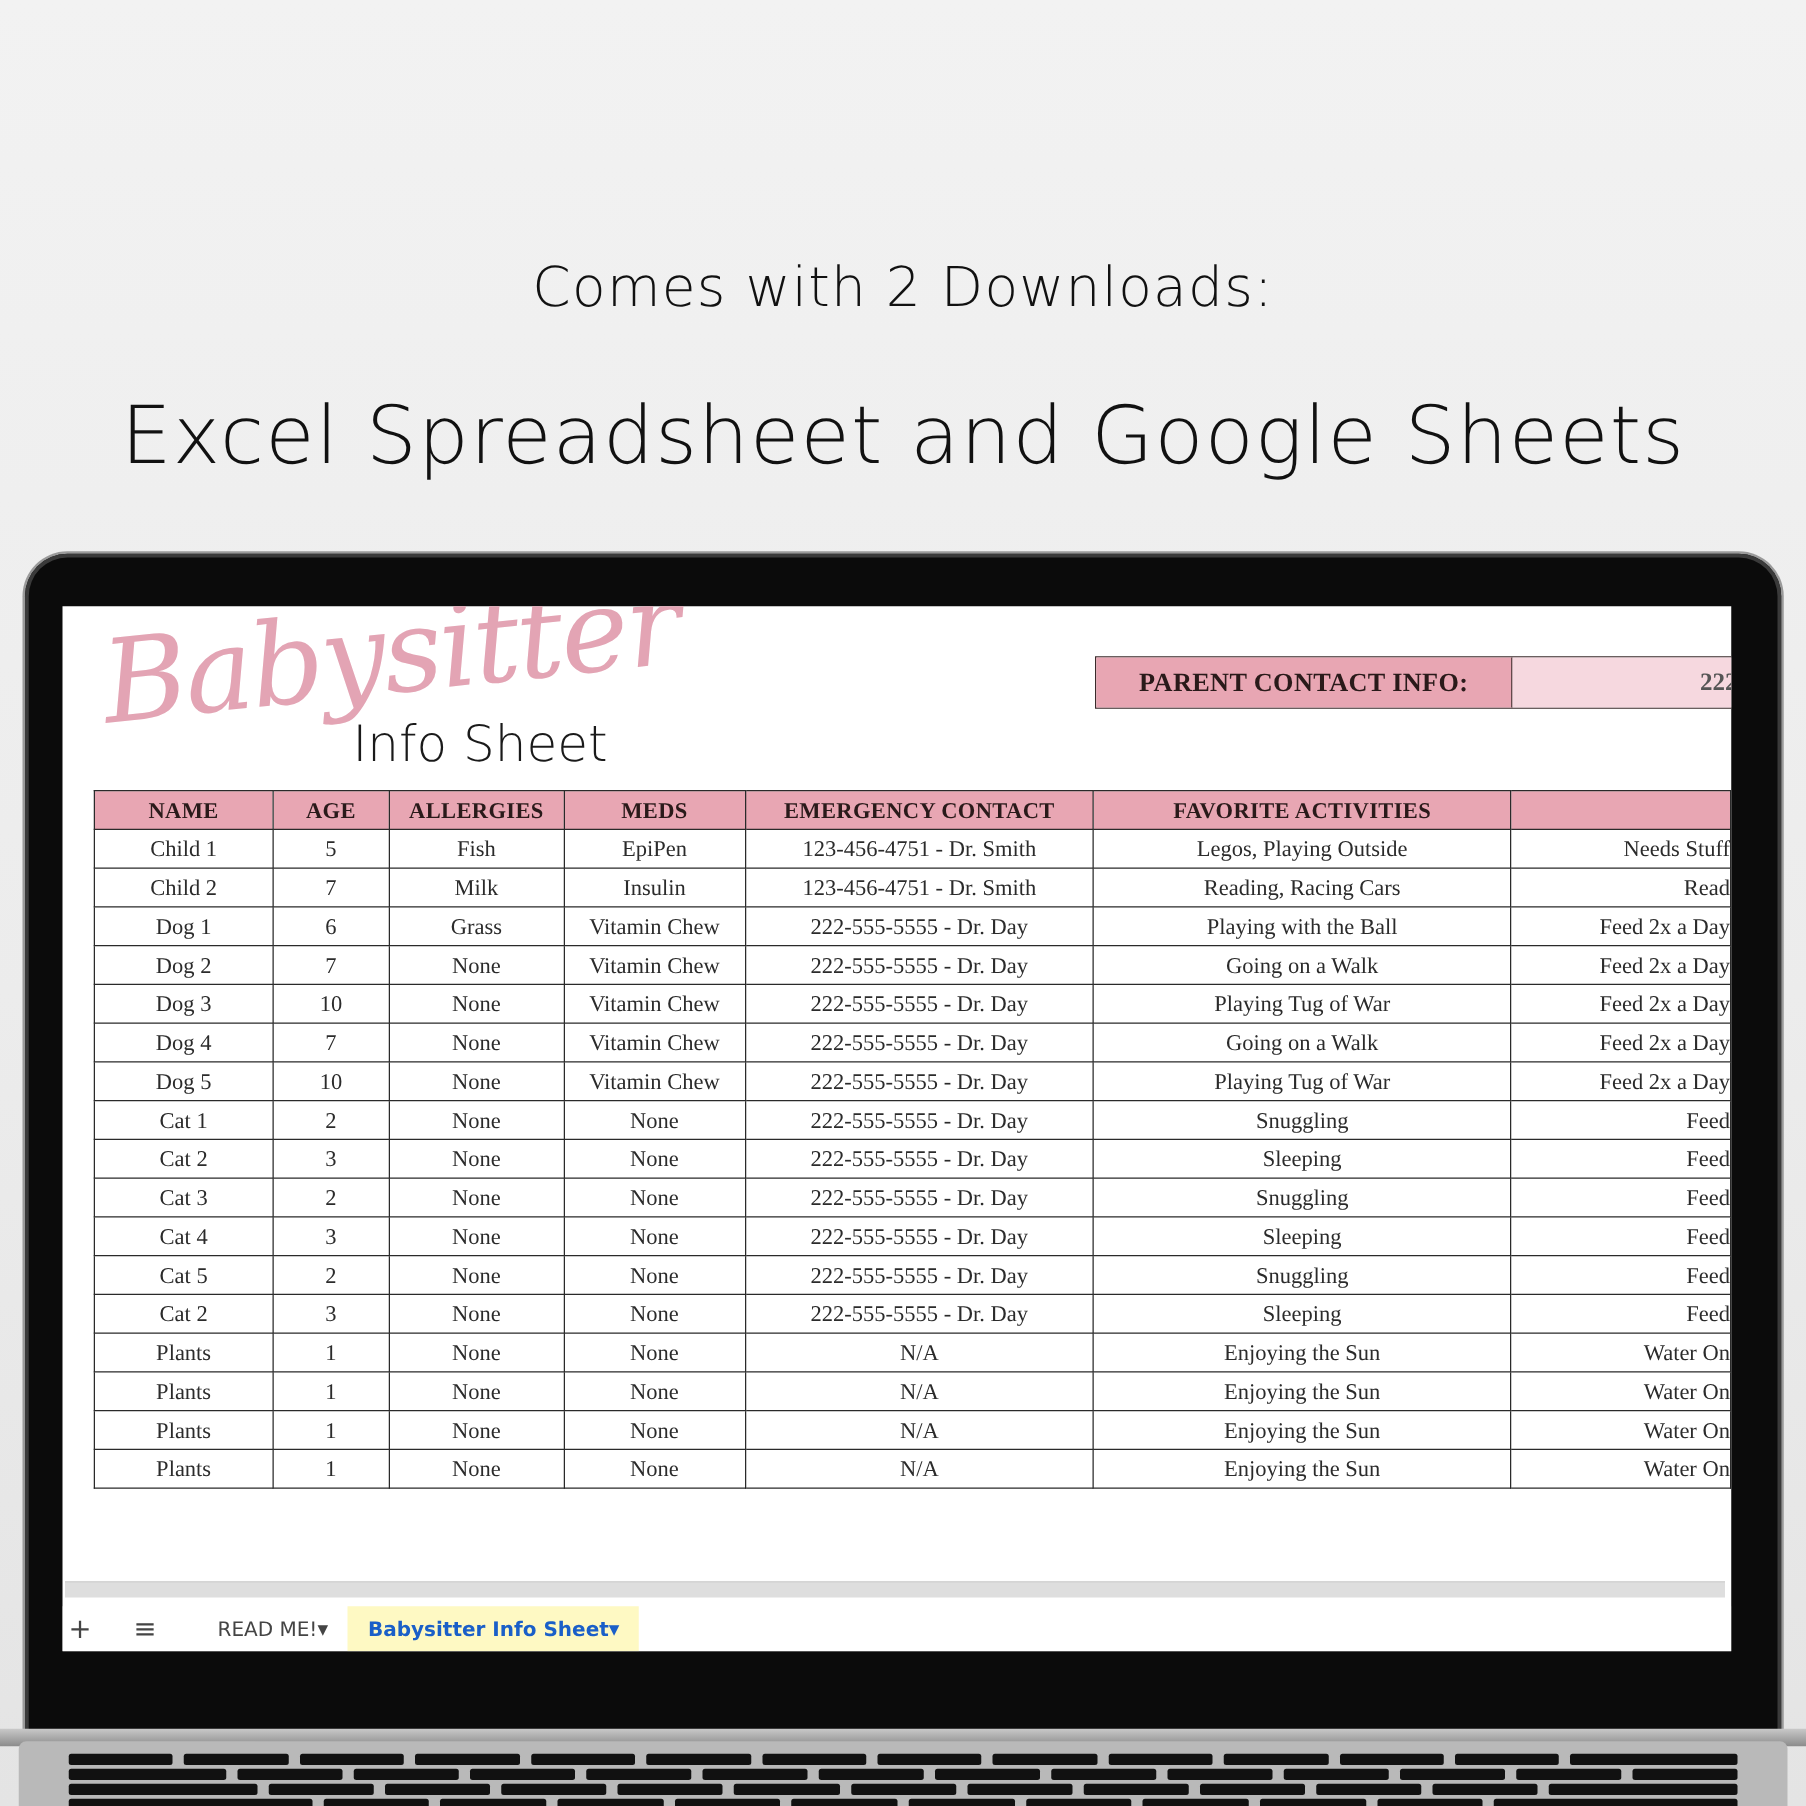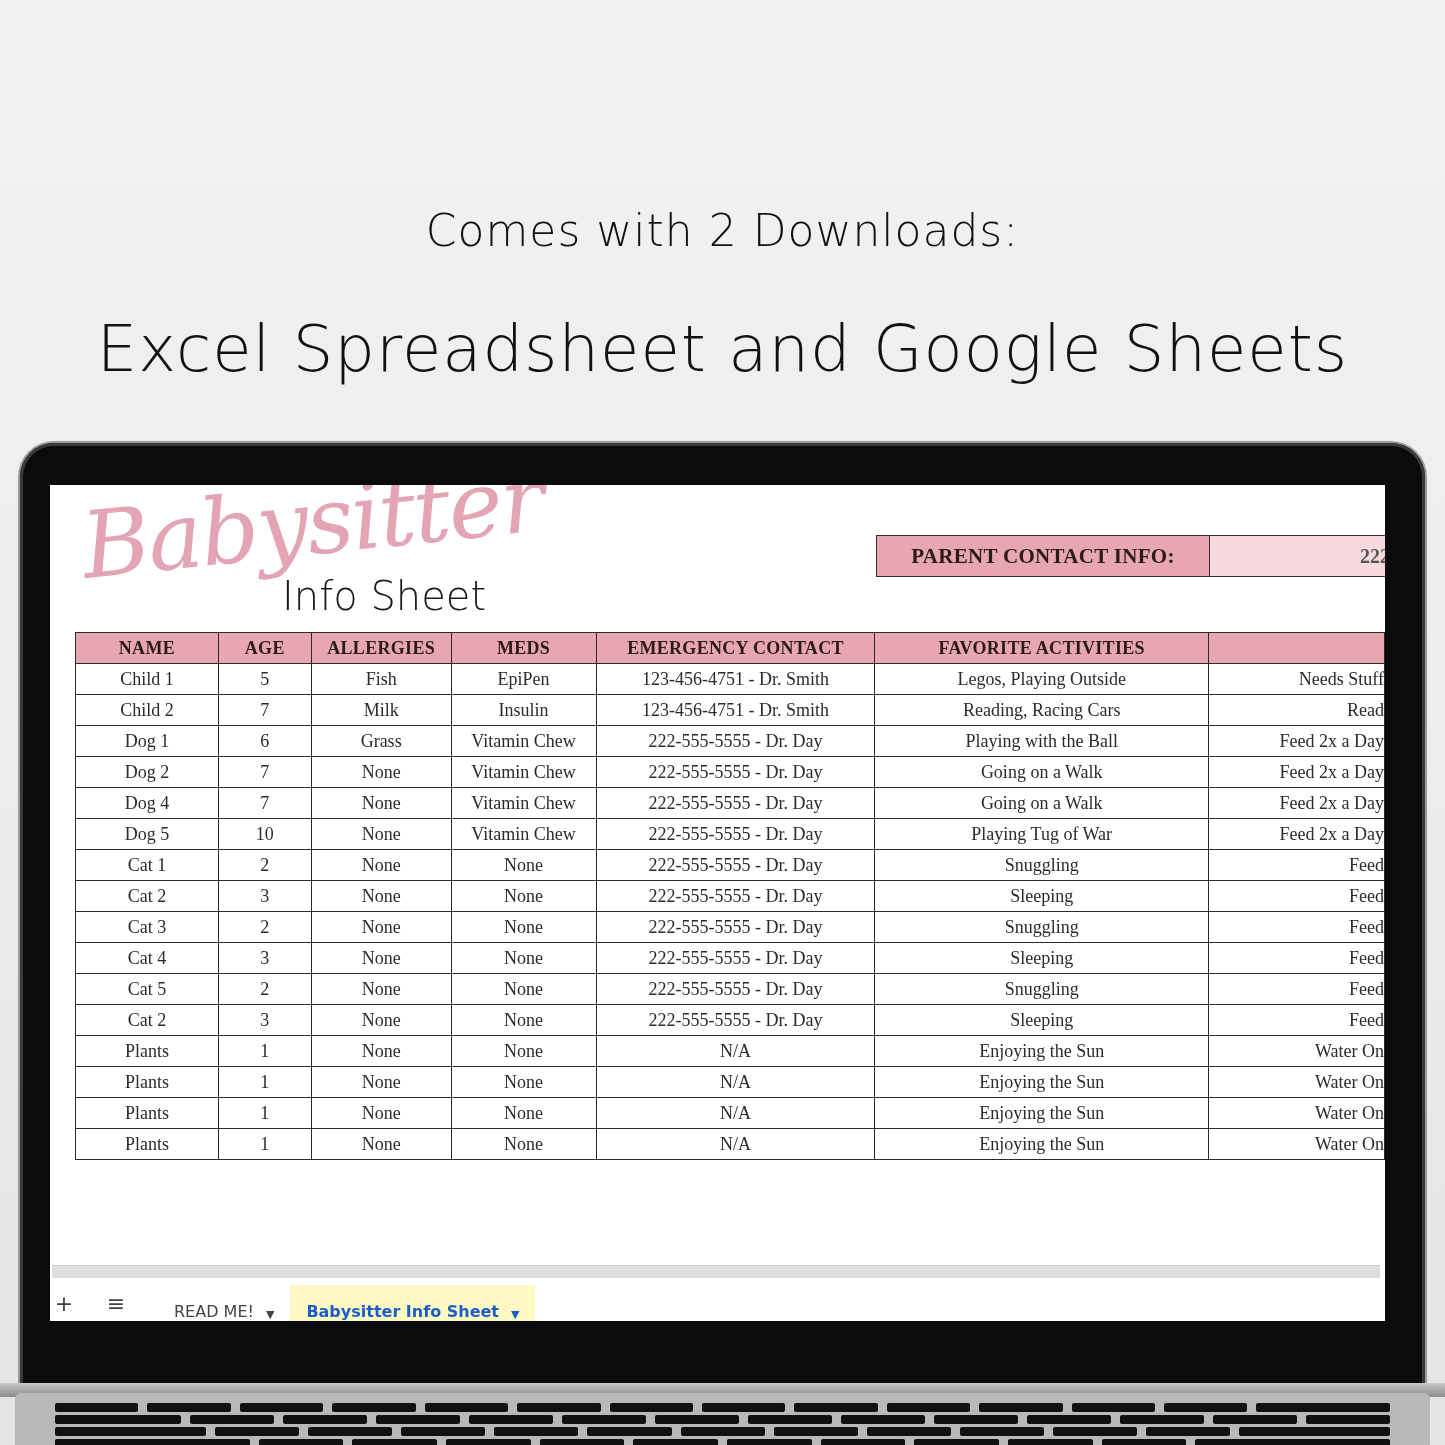--- a/index.html
+++ b/index.html
@@ -40,21 +40,21 @@
   .logo-script {
     position:absolute; left:38px; top:8px; font-family:"DejaVu Serif", serif;
     font-style:italic; font-size:92px; color:#e3a4b4; letter-spacing:-2px;
     transform: rotate(-6deg); transform-origin:left bottom;
   }
   .logo-sub {
     position:absolute; left:232px; top:88px; font-family:"DejaVu Sans", sans-serif;
     font-weight:200; font-size:40px; color:#1a1a1a;
   }
   .parent-box {
-    position:absolute; left:826px; top:50px; height:40px; display:flex;
+    position:absolute; left:826px; top:40px; height:40px; display:flex;
     border:1.5px solid #3a2b2b;
   }
   .parent-label {
     width:332px; background:#e8a6b3; color:#2a1a1a; font-family:"Liberation Serif", serif;
     font-weight:bold; font-size:21px; display:flex; align-items:center; justify-content:center;
     border-right:1.5px solid #3a2b2b; letter-spacing:0.3px;
   }
   .parent-value {
     width:180px; background:#f6d8df; color:#555; font-family:"Liberation Serif", serif;
     font-size:20px; display:flex; align-items:center; justify-content:flex-end; padding-right:0;
@@ -77,21 +77,21 @@
   .h-scroll {
     position:absolute; left:2px; top:780px; width:1328px; height:12px;
     background:#dedede; border-top:1px solid #cfcfcf;
   }
   .tabbar {
     position:absolute; left:0; top:800px; width:1335px; height:36px; background:#ffffff;
     display:flex; align-items:center; font-family:"DejaVu Sans", sans-serif; font-size:16px;
   }
   .tab-icon { width:28px; text-align:center; color:#444; font-size:22px; }
   .tab {
-    height:36px; display:flex; align-items:flex-end; padding:0 16px; color:#444; gap:12px;
+    height:36px; display:flex; align-items:center; padding:0 16px; color:#444; 
   }
   .tab.active { background:#fef9c3; color:#1a5fc8; font-weight:bold; }
   .caret { font-size:11px; }
 </style>
 </head>
 <body>
 
 <div class="headline l1">Comes with 2 Downloads:</div>
 <div class="headline l2">Excel Spreadsheet and Google Sheets</div>
 
@@ -222,20 +222,29 @@
         <tr>
           <td>Dog 2</td>
           <td>7</td>
           <td>None</td>
           <td>Vitamin Chew</td>
           <td>222-555-5555 - Dr. Day</td>
           <td>Going on a Walk</td>
           <td class="notes">Feed 2x a Day</td>
         </tr>
         <tr>
+          <td>Dog 3</td>
+          <td>10</td>
+          <td>None</td>
+          <td>Vitamin Chew</td>
+          <td>222-555-5555 - Dr. Day</td>
+          <td>Playing Tug of War</td>
+          <td class="notes">Feed 2x a Day</td>
+        </tr>
+        <tr>
           <td>Dog 4</td>
           <td>7</td>
           <td>None</td>
           <td>Vitamin Chew</td>
           <td>222-555-5555 - Dr. Day</td>
           <td>Going on a Walk</td>
           <td class="notes">Feed 2x a Day</td>
         </tr>
         <tr>
           <td>Dog 5</td>

